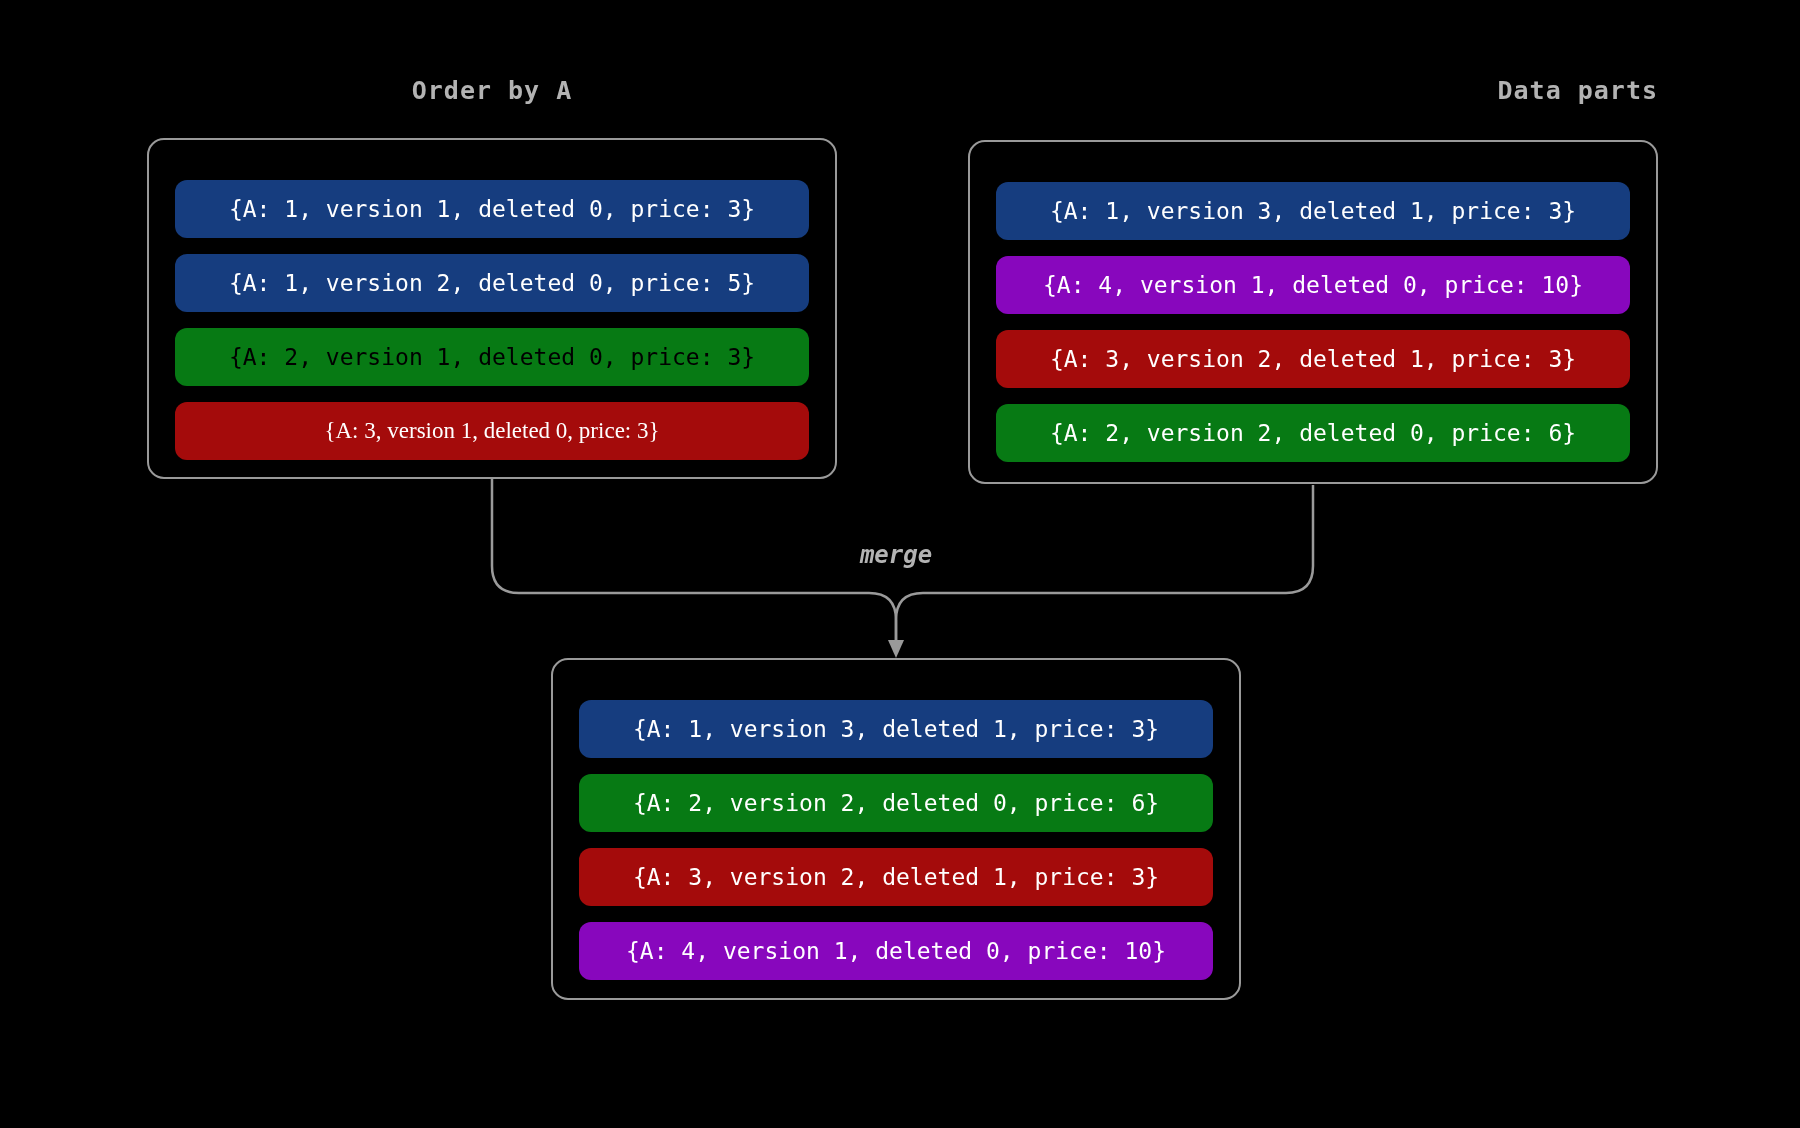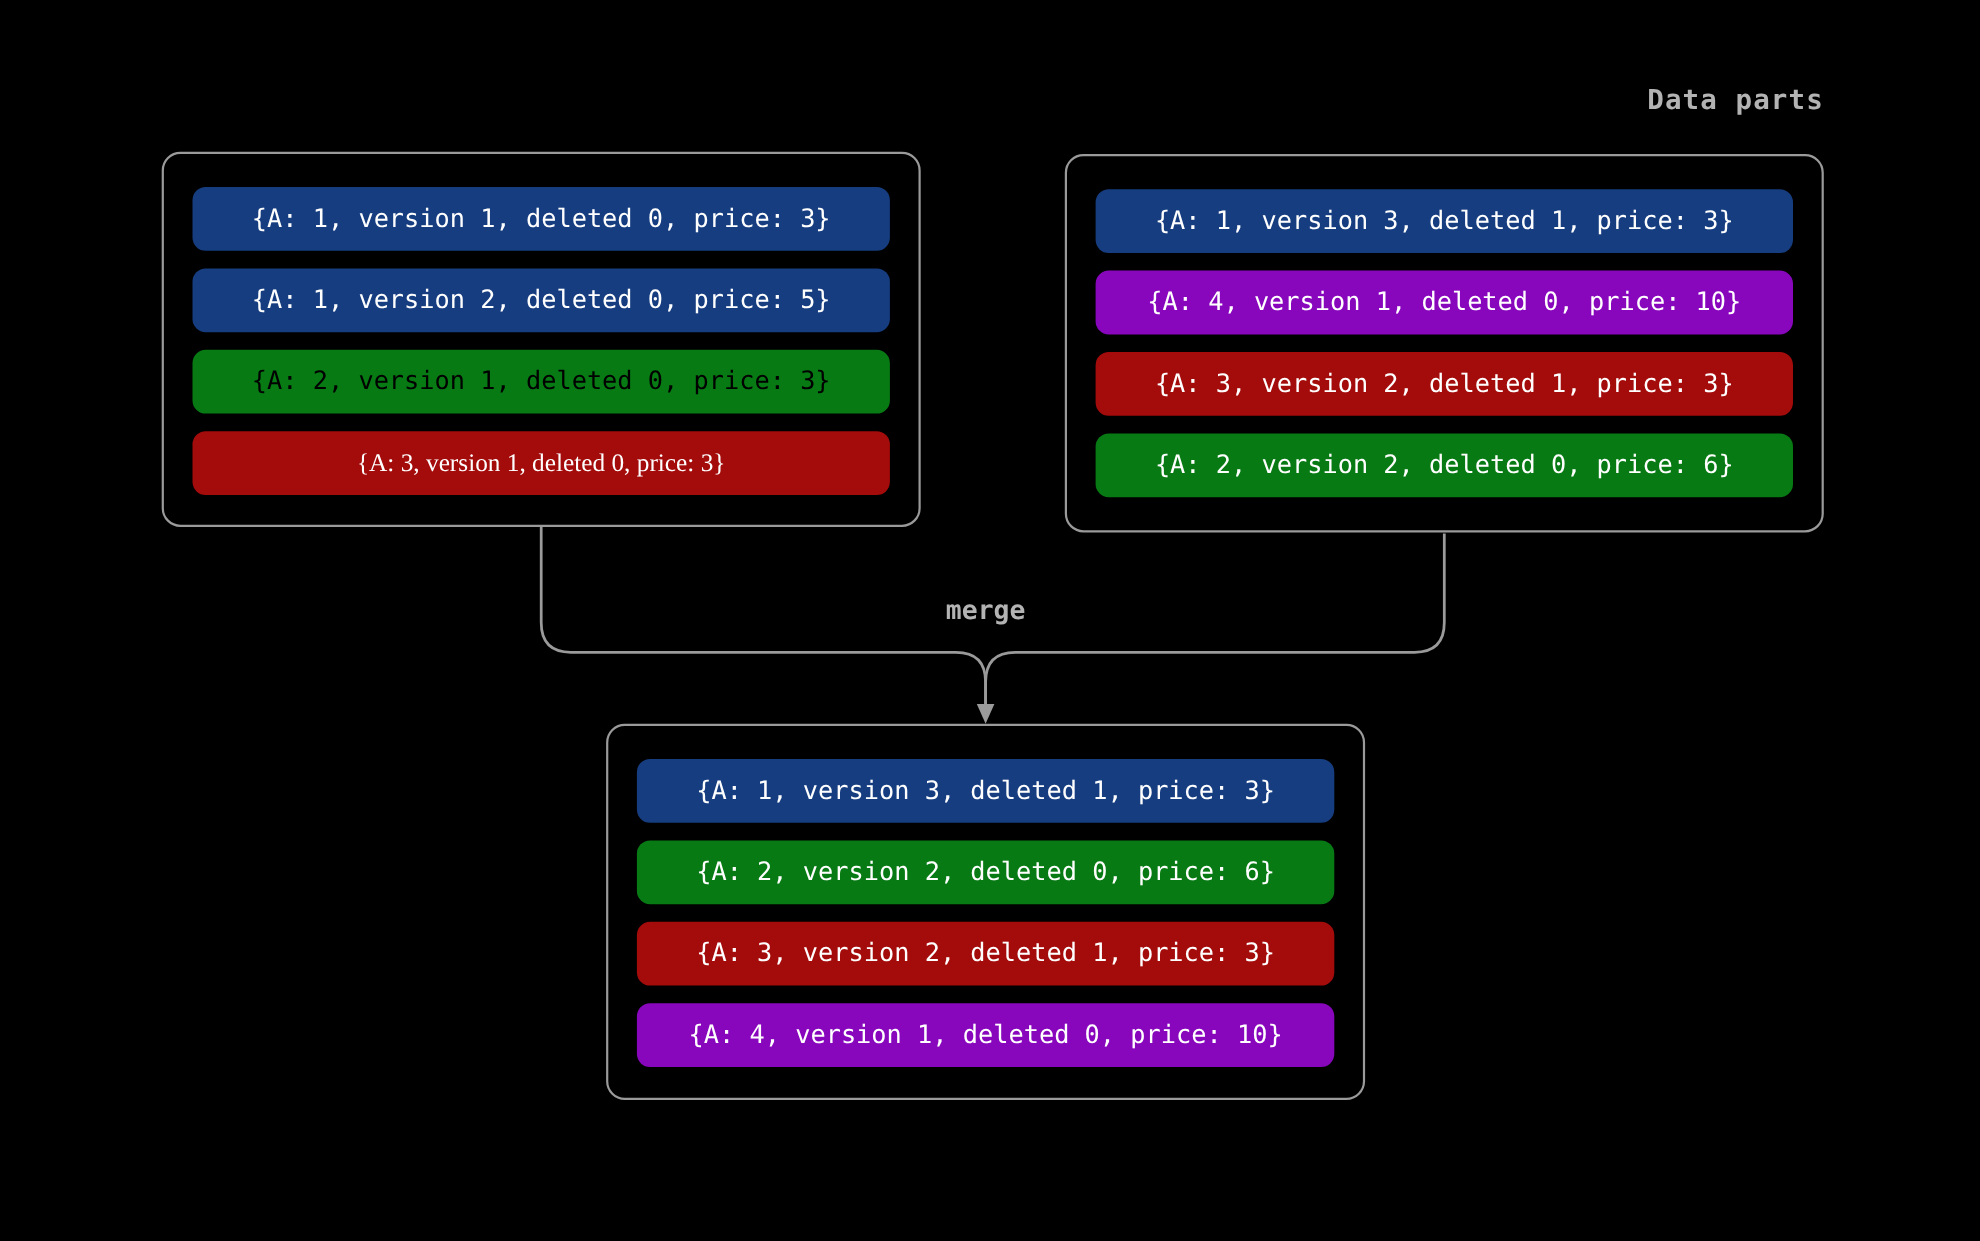--- a/index.html
+++ b/index.html
@@ -36,21 +36,21 @@
     letter-spacing: 1px;
   }
   .title-left  { left: 147px; top: 76px; }
   .title-right { left: 968px; top: 76px; text-align: right; }
   .box {
     position: absolute;
     width: 690px;
     border: 2.5px solid #9a9a9a;
     border-radius: 17px;
     box-sizing: border-box;
-    padding: 30px 26px 26px 26px;
+    padding: 40px 26px 26px 26px;
     display: flex;
     flex-direction: column;
     gap: 16px;
     background: transparent;
   }
   .box-left   { left: 147px; top: 138px; height: 341px; }
   .box-right  { left: 968px; top: 140px; height: 344px; }
   .box-bottom { left: 551px; top: 658px; height: 342px; }
   .row {
     height: 58px;
@@ -78,38 +78,39 @@
 <body>
 
 <div class="canvas">
 
   <svg class="connectors" width="1800" height="1128" viewBox="0 0 1800 1128">
     <path d="M492 479 L492 566 Q492 593 519 593 L869 593 Q896 593 896 620 L896 642" stroke="#9a9a9a"></path>
     <path d="M1313 485 L1313 566 Q1313 593 1286 593 L923 593 Q896 593 896 620 L896 642" stroke="#9a9a9a"></path>
     <polygon points="896,658 888,640 904,640" fill="#9a9a9a"></polygon>
   </svg>
 
+  <div class="group-title title-left" style="color: rgb(179, 179, 179);">Order by A</div>
 
   <div class="group-title title-right" style="color: rgb(179, 179, 179);">Data parts</div>
 
   <div class="box box-left">
     <div class="row" style="background-color: rgb(22, 61, 127); color: rgb(255, 255, 255);">{A: 1, version 1, deleted 0, price: 3}</div>
     <div class="row" style="background-color: rgb(22, 61, 127); color: rgb(255, 255, 255);">{A: 1, version 2, deleted 0, price: 5}</div>
     <div class="row" style="background-color: rgb(7, 122, 20); color: #000000;">{A: 2, version 1, deleted 0, price: 3}</div>
     <div class="row" style="background-color: rgb(164, 11, 11); color: rgb(255, 255, 255); font-family: Liberation Serif, serif;">{A: 3, version 1, deleted 0, price: 3}</div>
   </div>
 
   <div class="box box-right">
     <div class="row" style="background-color: rgb(22, 61, 127); color: rgb(255, 255, 255);">{A: 1, version 3, deleted 1, price: 3}</div>
     <div class="row" style="background-color: rgb(136, 7, 189); color: rgb(255, 255, 255);">{A: 4, version 1, deleted 0, price: 10}</div>
     <div class="row" style="background-color: rgb(164, 11, 11); color: rgb(255, 255, 255);">{A: 3, version 2, deleted 1, price: 3}</div>
     <div class="row" style="background-color: rgb(7, 122, 20); color: rgb(255, 255, 255);">{A: 2, version 2, deleted 0, price: 6}</div>
   </div>
 
-  <div class="merge-label" style="color: rgb(179, 179, 179);">merge</div>
+  <div class="merge-label" style="color: rgb(179, 179, 179); font-style: italic;">merge</div>
 
   <div class="box box-bottom">
     <div class="row" style="background-color: rgb(22, 61, 127); color: rgb(255, 255, 255);">{A: 1, version 3, deleted 1, price: 3}</div>
     <div class="row" style="background-color: rgb(7, 122, 20); color: rgb(255, 255, 255);">{A: 2, version 2, deleted 0, price: 6}</div>
     <div class="row" style="background-color: rgb(164, 11, 11); color: rgb(255, 255, 255);">{A: 3, version 2, deleted 1, price: 3}</div>
     <div class="row" style="background-color: rgb(136, 7, 189); color: rgb(255, 255, 255);">{A: 4, version 1, deleted 0, price: 10}</div>
   </div>
 
 </div>
 

